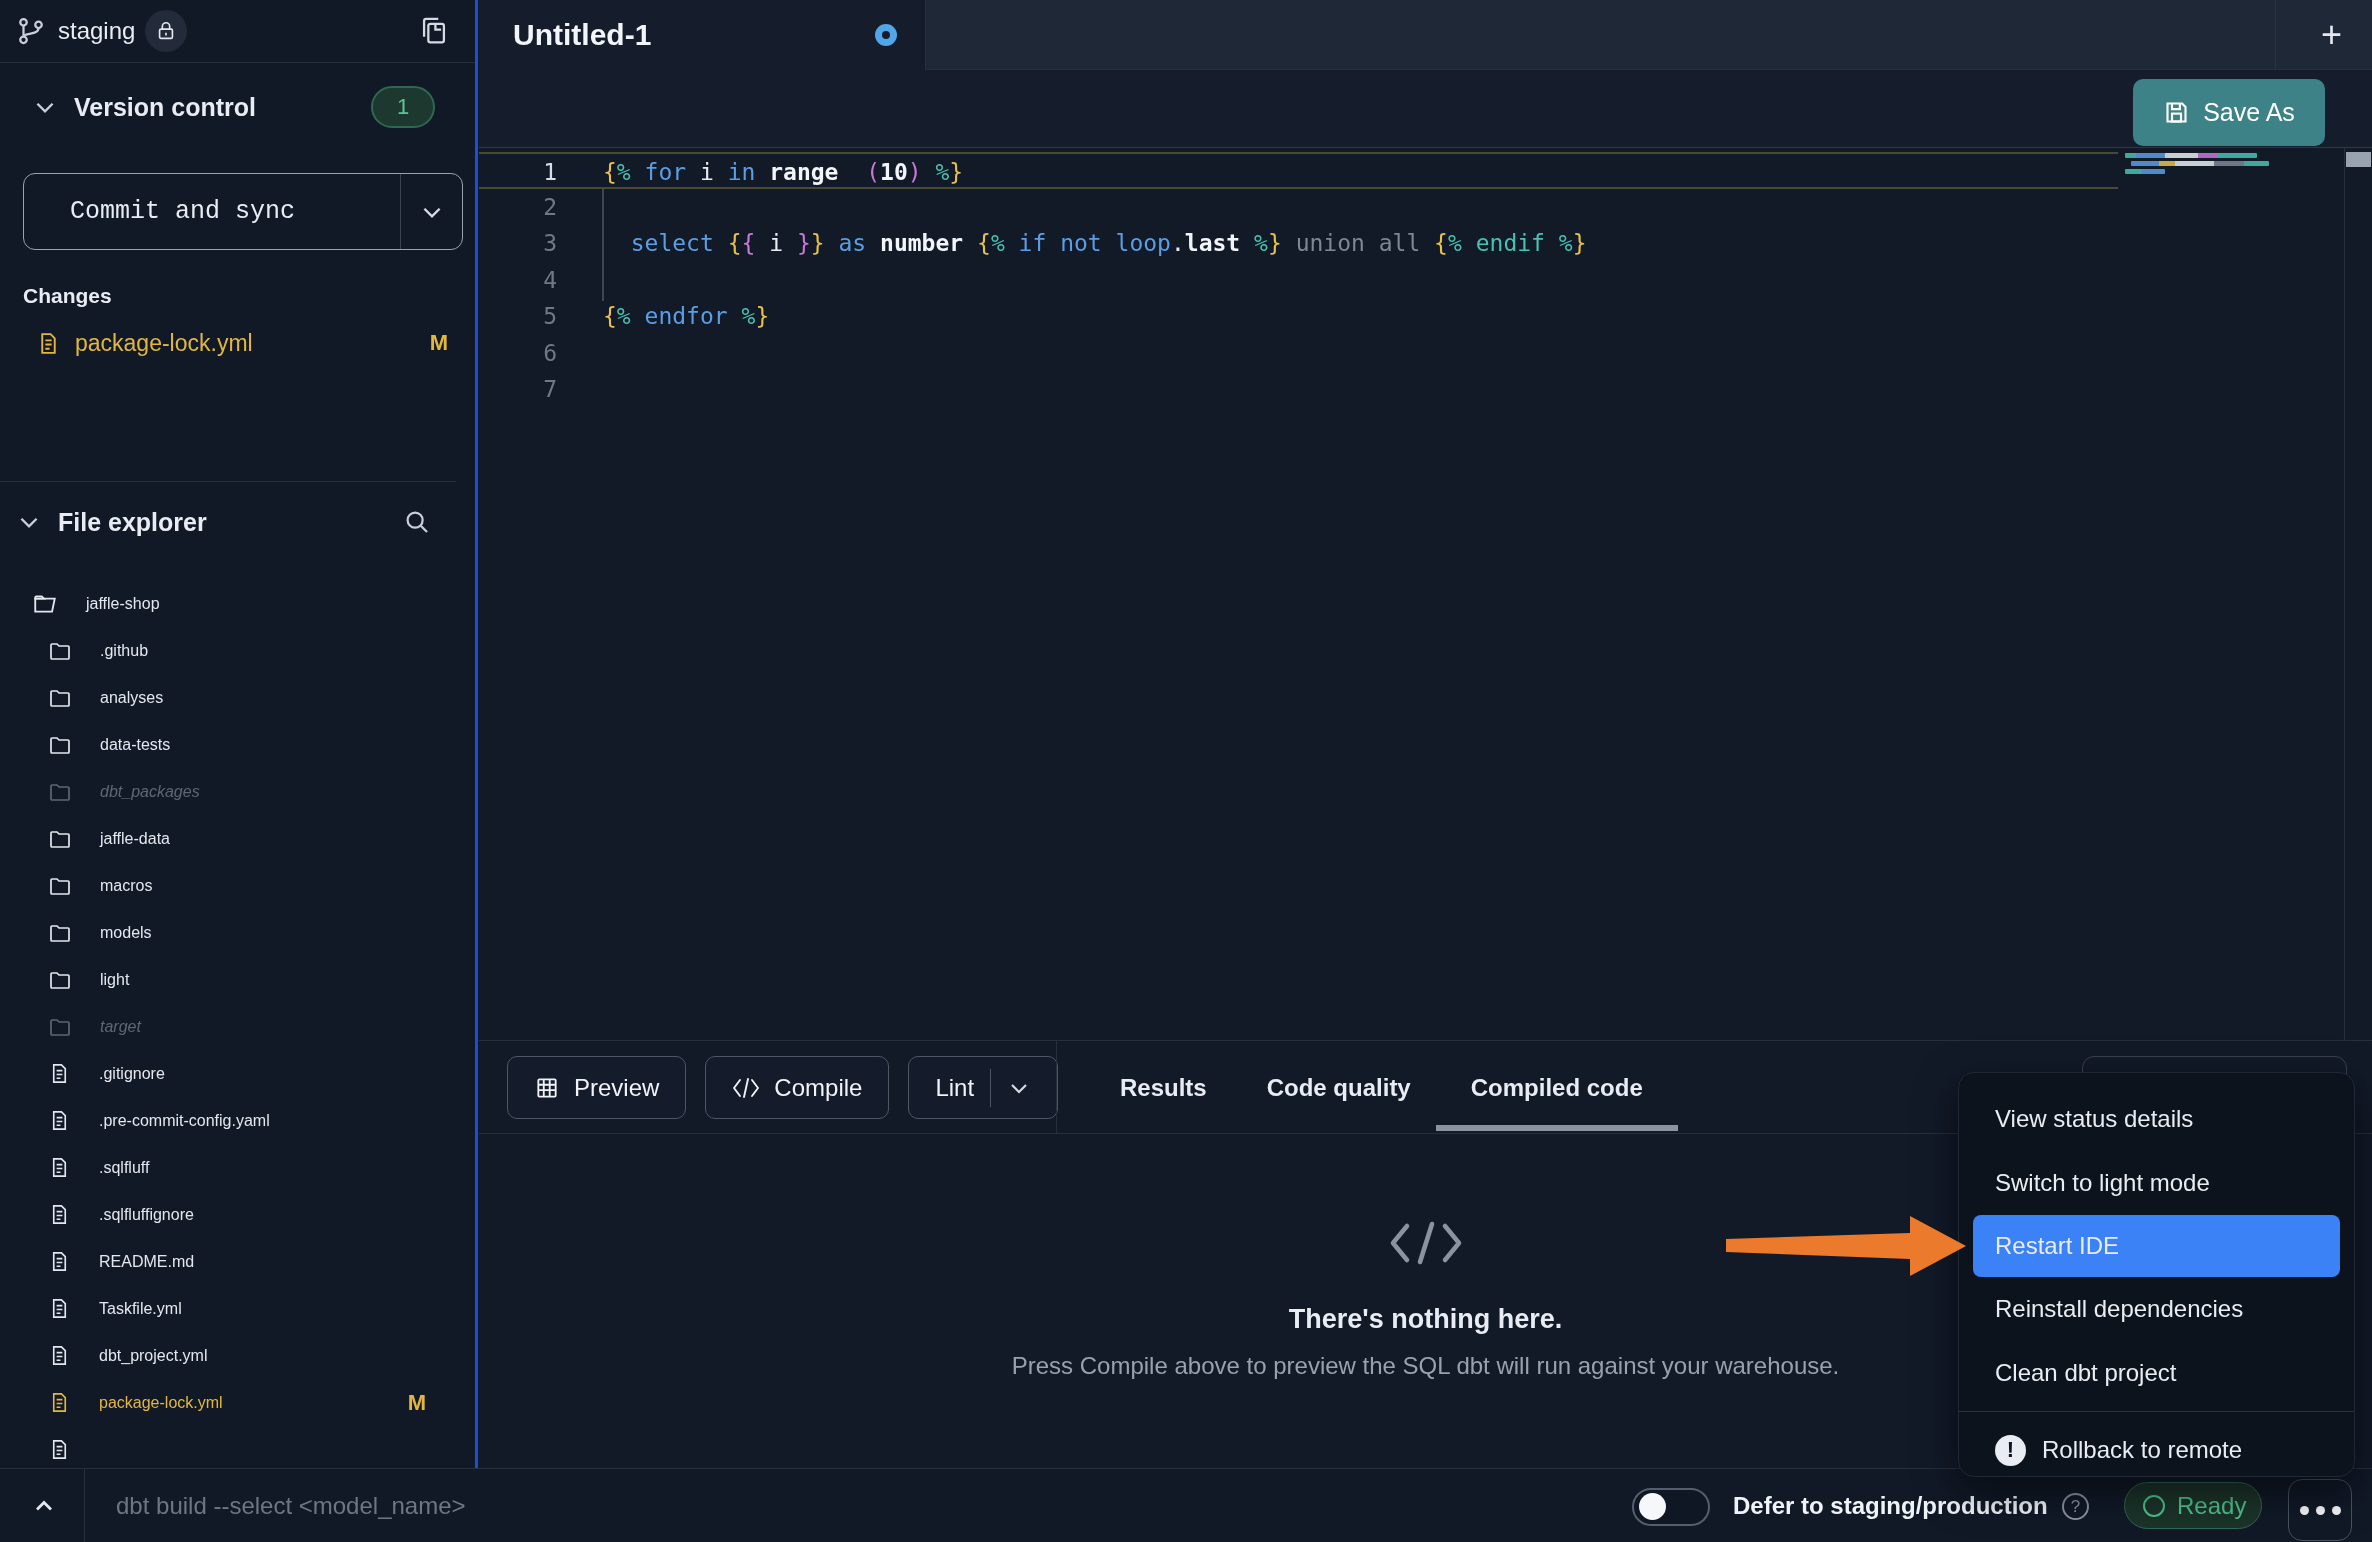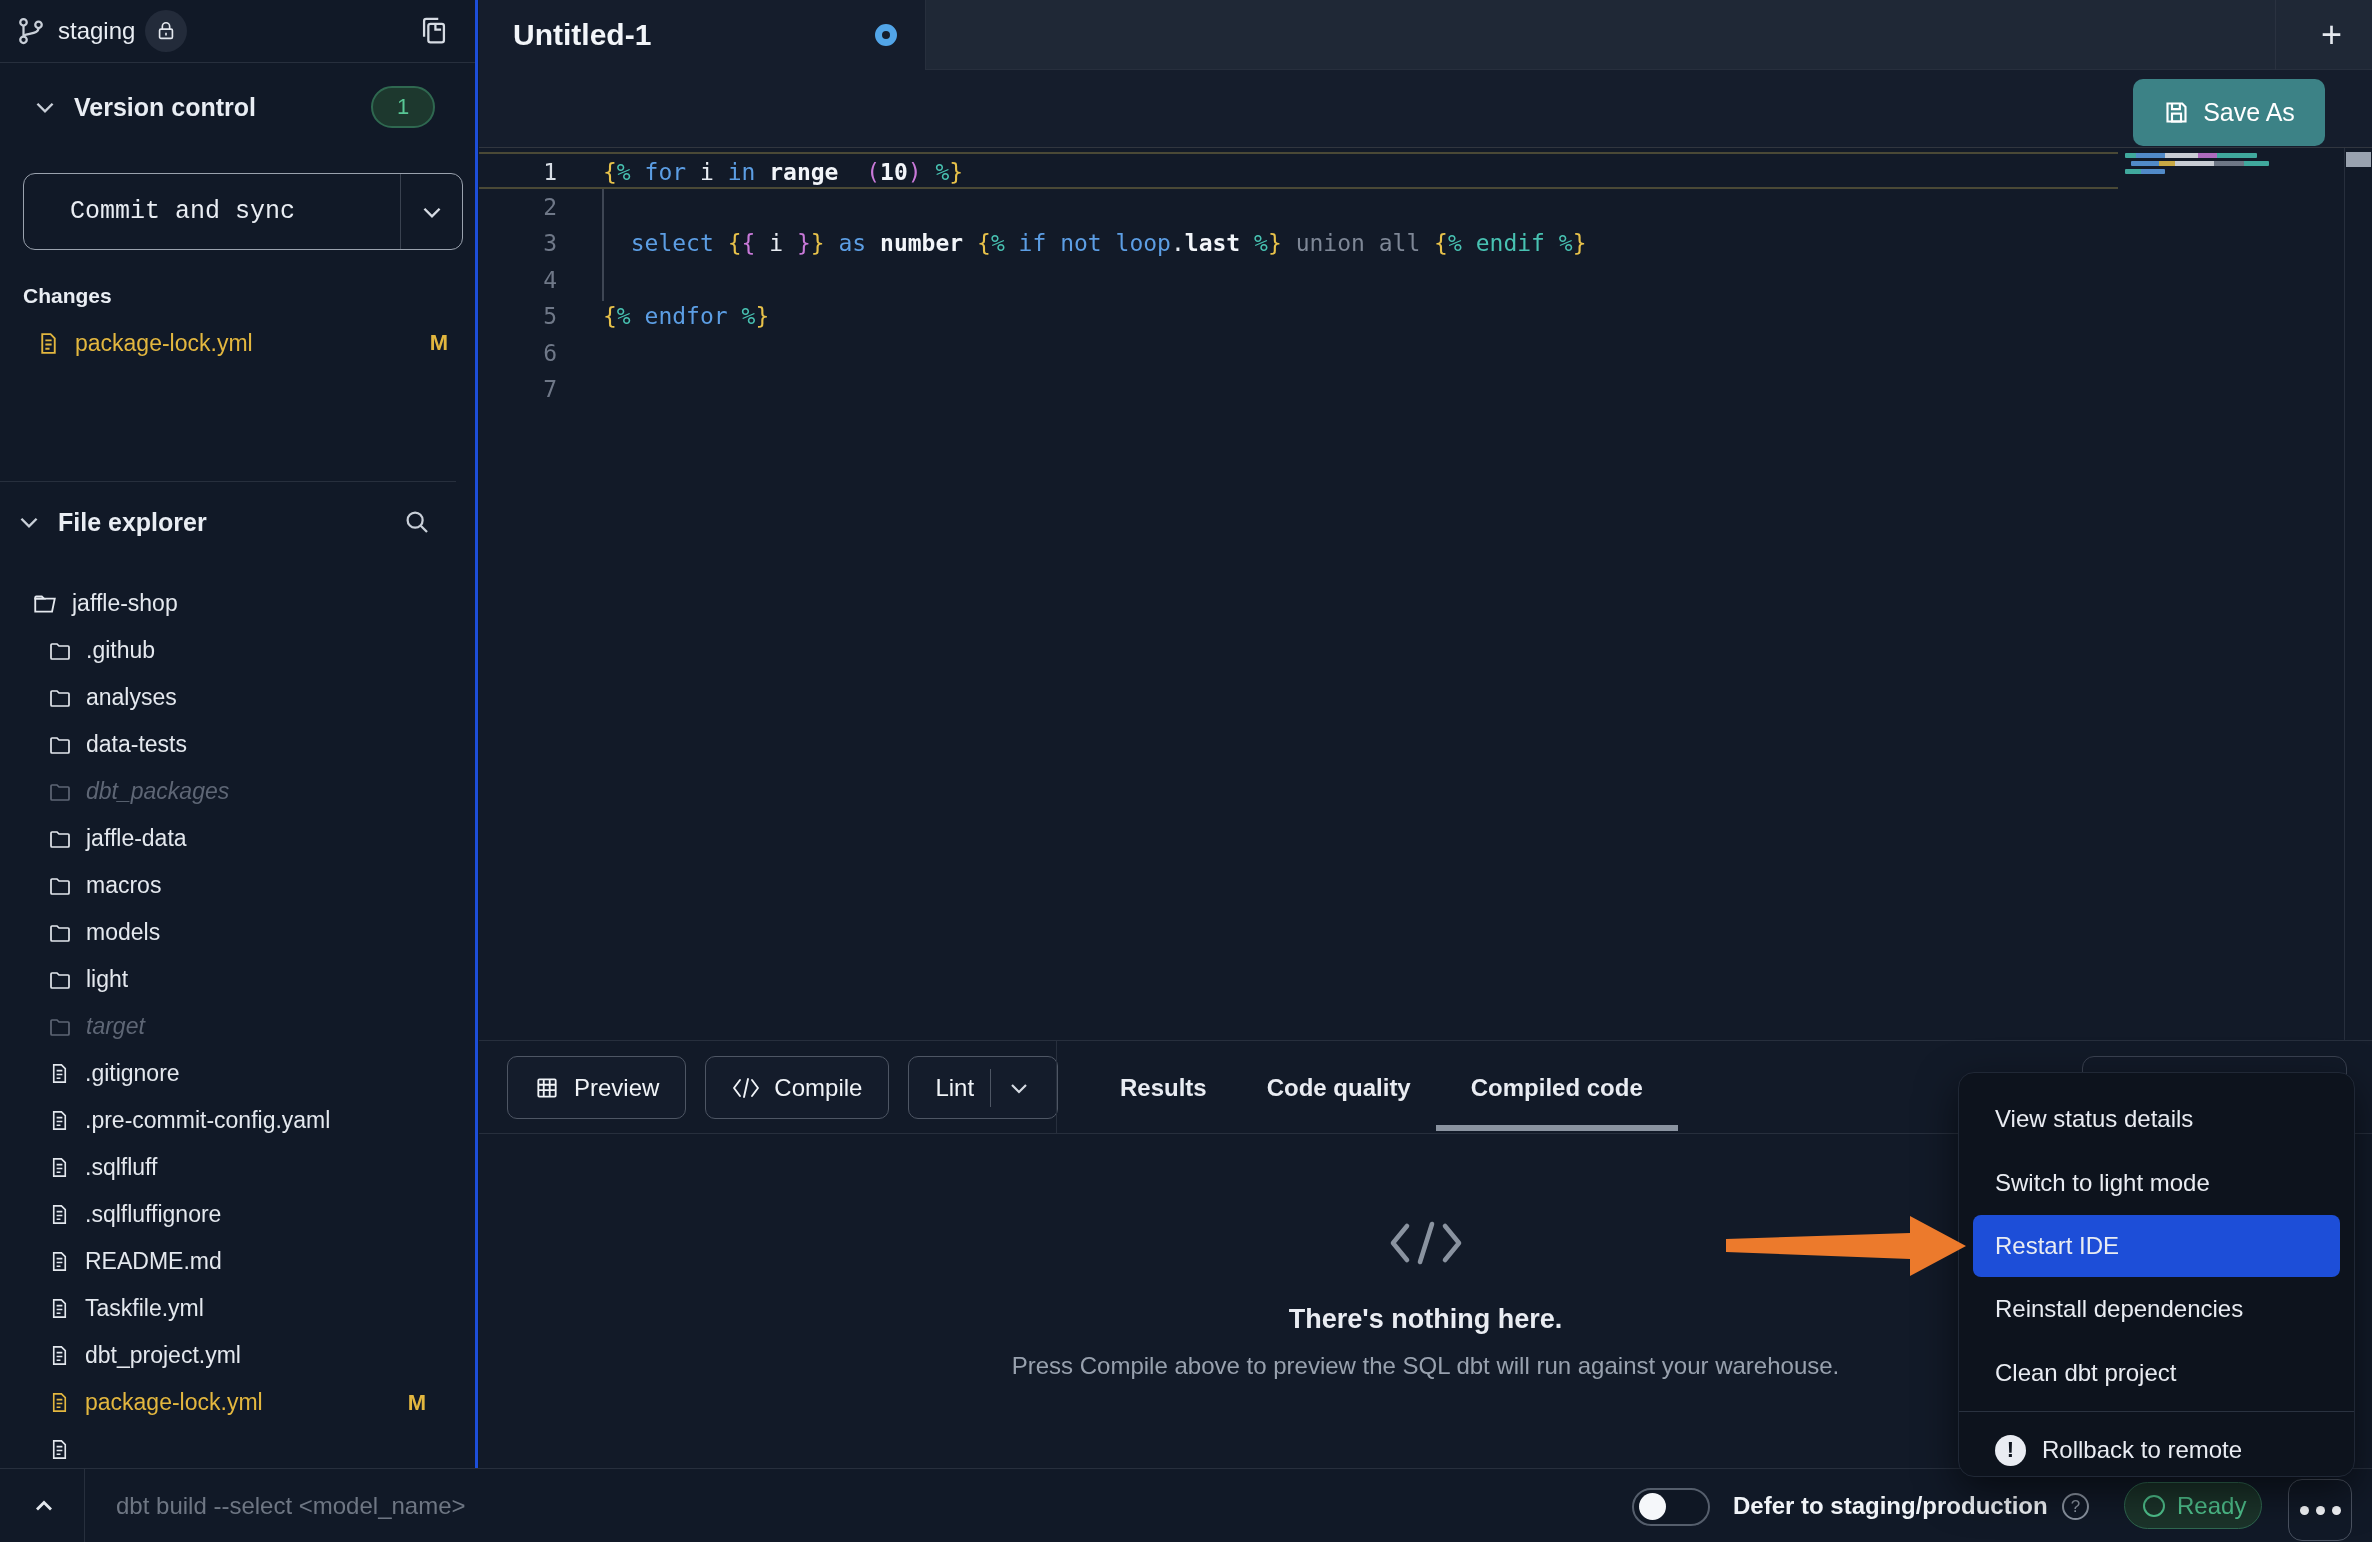--- a/index.html
+++ b/index.html
@@ -28,21 +28,21 @@
   .badge-m { margin-left:auto; font-size:22px; font-weight:bold; color:#E3B73F; }
 
   .fe-section { position:absolute; left:0; top:481px; width:456px; height:987px; border-top:1px solid #272F3D; overflow:hidden; }
   .fe-header { display:flex; align-items:center; height:80px; padding:0 16px; }
   .fe-header .section-title { margin-left:16px; }
   .search-btn { margin-left:auto; margin-right:8px; }
 
   .tree { position:absolute; top:98px; left:0; width:100%; }
   .tree-row { height:47px; display:flex; align-items:center; padding-right:30px; color:#E4E8EE; }
   .tree-row .ticon { flex:0 0 auto; }
-  .tree-row .tlabel { font-size:23px; margin-left:14px; white-space:nowrap; }
+  .tree-row .tlabel { font-size:16px; margin-left:28px; white-space:nowrap; }
   .tree-row.lv0 { padding-left:32px; }
   .tree-row.lv1 { padding-left:48px; }
   .tree-row.dimmed { color:#5E6675; }
   .tree-row.dimmed .tlabel { font-style:italic; }
   .tree-row.modified { color:#E3B73F; }
   .tree-row .tbadge { margin-left:auto; font-size:22px; font-weight:bold; color:#E3B73F; }
 
   
   .editor { position:absolute; left:479px; top:0; width:1893px; height:1468px; background:#151D2C; }
   .tabbar { position:absolute; left:0; top:0; width:100%; height:70px; background:#1F2836; border-bottom:1px solid #272F3D; }
@@ -104,21 +104,21 @@
   .help-icon { position:absolute; left:2062px; top:24px; width:27px; height:27px; border-radius:50%; border:2px solid #8A93A0; color:#8A93A0; font-size:17px; display:flex; align-items:center; justify-content:center; }
   .ready-pill { position:absolute; left:2124px; top:13px; width:138px; height:47px; border-radius:24px; background:#1B332A; border:1.5px solid #2F6850; display:flex; align-items:center; padding-left:18px; gap:12px; }
   .ready-ring { width:22px; height:22px; border-radius:50%; border:2.5px solid #4EC08C; }
   .ready-label { font-size:24px; color:#4EC08C; }
   .more-btn { position:absolute; left:2288px; top:10px; width:64px; height:62px; border:1.5px solid #4A5260; border-radius:14px; display:flex; align-items:center; justify-content:center; gap:7px; }
   .more-btn i { width:9px; height:9px; border-radius:50%; background:#F5F7FA; }
 
   
   .ctx-menu { position:absolute; left:1958px; top:1072px; width:397px; height:405px; background:#0D131D; border:1px solid #202836; border-radius:16px; box-shadow:0 14px 40px rgba(0,0,0,.55); z-index:50; padding-top:14px; }
   .ctx-item { position:relative; height:64px; display:flex; align-items:center; padding-left:36px; font-size:24px; color:#E9ECF2; }
-  .ctx-item.highlighted { margin:0 14px; padding-left:22px; border-radius:8px; background:#1d4ed8; height:62px; }
+  .ctx-item.highlighted { margin:0 14px; padding-left:22px; border-radius:8px; background:#3b82f6; height:62px; }
   .ctx-divider { height:1px; background:#2A3240; margin:6px 0; }
   .ctx-item .warn { width:31px; height:31px; border-radius:50%; background:#E9ECF2; color:#0D131D; font-weight:bold; font-size:22px; display:flex; align-items:center; justify-content:center; margin-right:16px; }
 
   .annot-arrow { position:absolute; left:1722px; top:1214px; z-index:60; }
 </style>
 </head>
 <body>
 
 <div class="sidebar">
 

